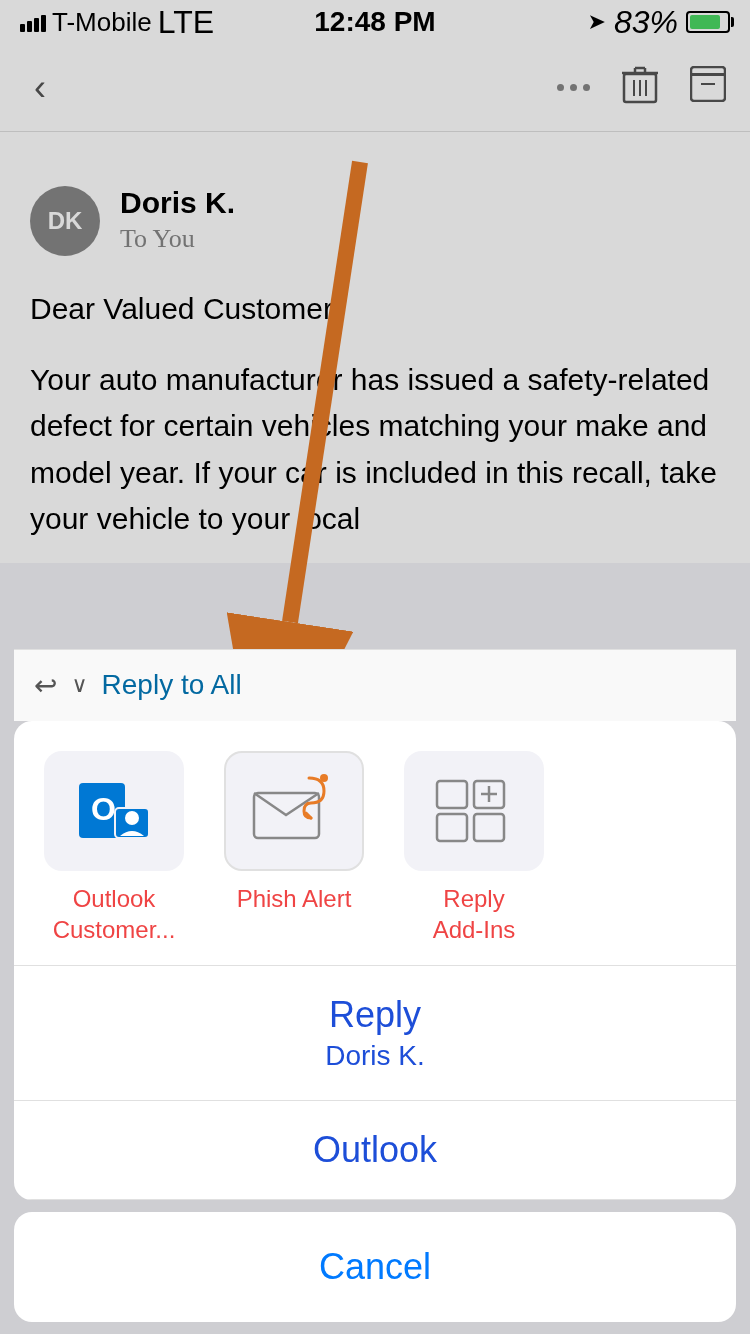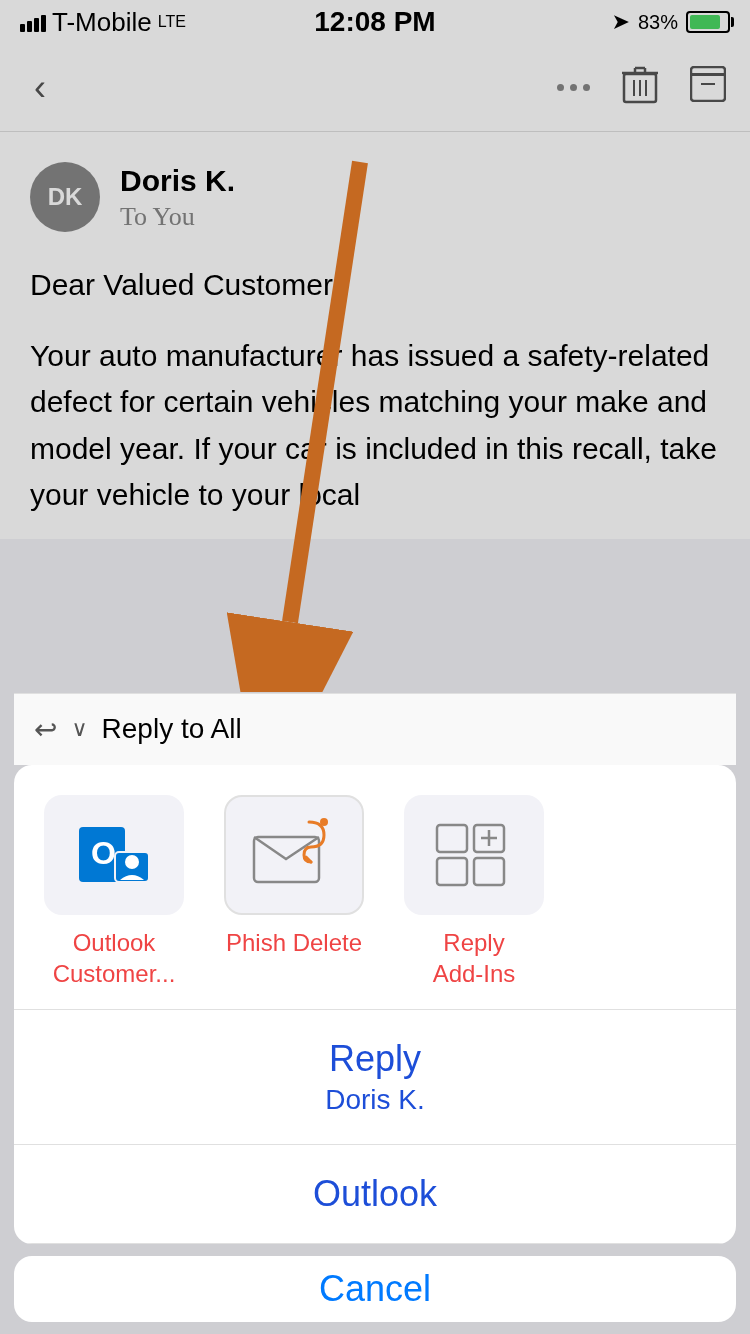--- a/index.html
+++ b/index.html
@@ -48,21 +48,21 @@
       border-radius: 1px;
     }
 
     .status-carrier {
       font-size: 26px;
       font-weight: 500;
       letter-spacing: 0;
     }
 
     .status-lte {
-      font-size: 16px;
+      font-size: 32px;
       font-weight: 500;
     }
 
     .status-time {
       font-size: 28px;
       font-weight: 600;
       position: absolute;
       left: 50%;
       transform: translateX(-50%);
     }
@@ -71,22 +71,23 @@
       display: flex;
       align-items: center;
       gap: 8px;
     }
 
     .location-icon {
       font-size: 22px;
     }
 
     .battery-text {
-      font-size: 20px;
+      font-size: 32px;
       font-weight: 500;
+      font-style: italic;
     }
 
     .battery-icon {
       width: 44px;
       height: 22px;
       border: 2px solid #000;
       border-radius: 4px;
       position: relative;
       display: flex;
       align-items: center;
@@ -158,23 +159,24 @@
 
     
     .email-content {
       background: #fff;
       padding: 30px 30px 20px;
       position: relative;
     }
 
     .email-header {
       display: flex;
-      align-items: flex-end;
+      align-items: flex-start;
       gap: 20px;
       margin-bottom: 30px;
+      margin-top: 24px;
     }
 
     .avatar {
       width: 70px;
       height: 70px;
       background: #888;
       border-radius: 50%;
       display: flex;
       align-items: center;
       justify-content: center;
@@ -331,21 +333,21 @@
 
     .action-blue { color: #1d4ed8; }
     .action-red { color: #ff3b30; }
 
     
     .cancel-sheet {
       background: #fff;
       border-radius: 18px;
       margin: 12px 14px;
       text-align: center;
-      padding: 12px 20px;
+      padding: 34px 20px;
       cursor: pointer;
     }
 
     .cancel-label {
       font-size: 36px;
       font-weight: 500;
       color: #007aff;
     }
   </style>
 </head>
@@ -355,21 +357,21 @@
   <div class="status-left">
     <div class="signal-bars">
       <div class="signal-bar" style="height:8px;"></div>
       <div class="signal-bar" style="height:11px;"></div>
       <div class="signal-bar" style="height:14px;"></div>
       <div class="signal-bar" style="height:17px;"></div>
     </div>
     <span class="status-carrier">T-Mobile</span>
     <span class="status-lte">LTE</span>
   </div>
-  <div class="status-time">12:08 PM</div>
+  <div class="status-time">12:48 PM</div>
   <div class="status-right">
     <span class="location-icon" style="font-size:22px;">➤</span>
     <span class="battery-text">83%</span>
     <div class="battery-icon">
       <div class="battery-fill"></div>
     </div>
   </div>
 </div>
 
 <div class="nav-bar">
@@ -428,21 +430,21 @@
   </svg>
 </div>
 
 <div class="dim-overlay"></div>
 
 <div class="bottom-sheet">
 
   <div style="background:#f9f9f9; border-top:1px solid #e0e0e0; display:flex; align-items:center; padding:0 20px; gap:14px; height:72px; margin:0 14px; border-radius:0; position:relative; z-index:25;">
     <span style="font-size:28px; color:#555;">↩</span>
     <span style="font-size:22px; color:#555;">∨</span>
-    <span style="font-size:28px; color:#000000;">Reply to All</span>
+    <span style="font-size:28px; color:#0369a1;">Reply to All</span>
   </div>
 
   <div class="sheet-main">
 
     <div class="addins-row">
 
       <div class="addin-item">
         <div class="addin-icon">
           <svg width="75" height="65" viewBox="0 0 75 65" fill="none" xmlns="http://www.w3.org/2000/svg">
 
@@ -466,21 +468,21 @@
             <rect x="5" y="20" width="65" height="45" rx="4" stroke="#888" stroke-width="2.5" fill="none"></rect>
 
             <polyline points="5,20 37,42 70,20" stroke="#888" stroke-width="2.5" fill="none"></polyline>
 
             <path d="M60 5 Q75 5 75 18 Q75 30 62 30 Q55 30 55 38 Q55 45 62 45" stroke="#e87c27" stroke-width="3" fill="none" stroke-linecap="round"></path>
 
             <path d="M62 45 L57 40" stroke="#e87c27" stroke-width="3" fill="none" stroke-linecap="round"></path>
             <circle cx="75" cy="5" r="4" fill="#e87c27"></circle>
           </svg>
         </div>
-        <div class="addin-label" style="font-size:24px;">Phish Delete</div>
+        <div class="addin-label" style="font-size:24px;">Phish Alert</div>
       </div>
 
       <div class="addin-item">
         <div class="addin-icon">
           <svg width="85" height="70" viewBox="0 0 85 70" fill="none" xmlns="http://www.w3.org/2000/svg">
 
             <rect x="5" y="5" width="30" height="27" rx="3" stroke="#888" stroke-width="2.5" fill="none"></rect>
             <rect x="42" y="5" width="30" height="27" rx="3" stroke="#888" stroke-width="2.5" fill="none"></rect>
             <rect x="5" y="38" width="30" height="27" rx="3" stroke="#888" stroke-width="2.5" fill="none"></rect>
             <rect x="42" y="38" width="30" height="27" rx="3" stroke="#888" stroke-width="2.5" fill="none"></rect>

